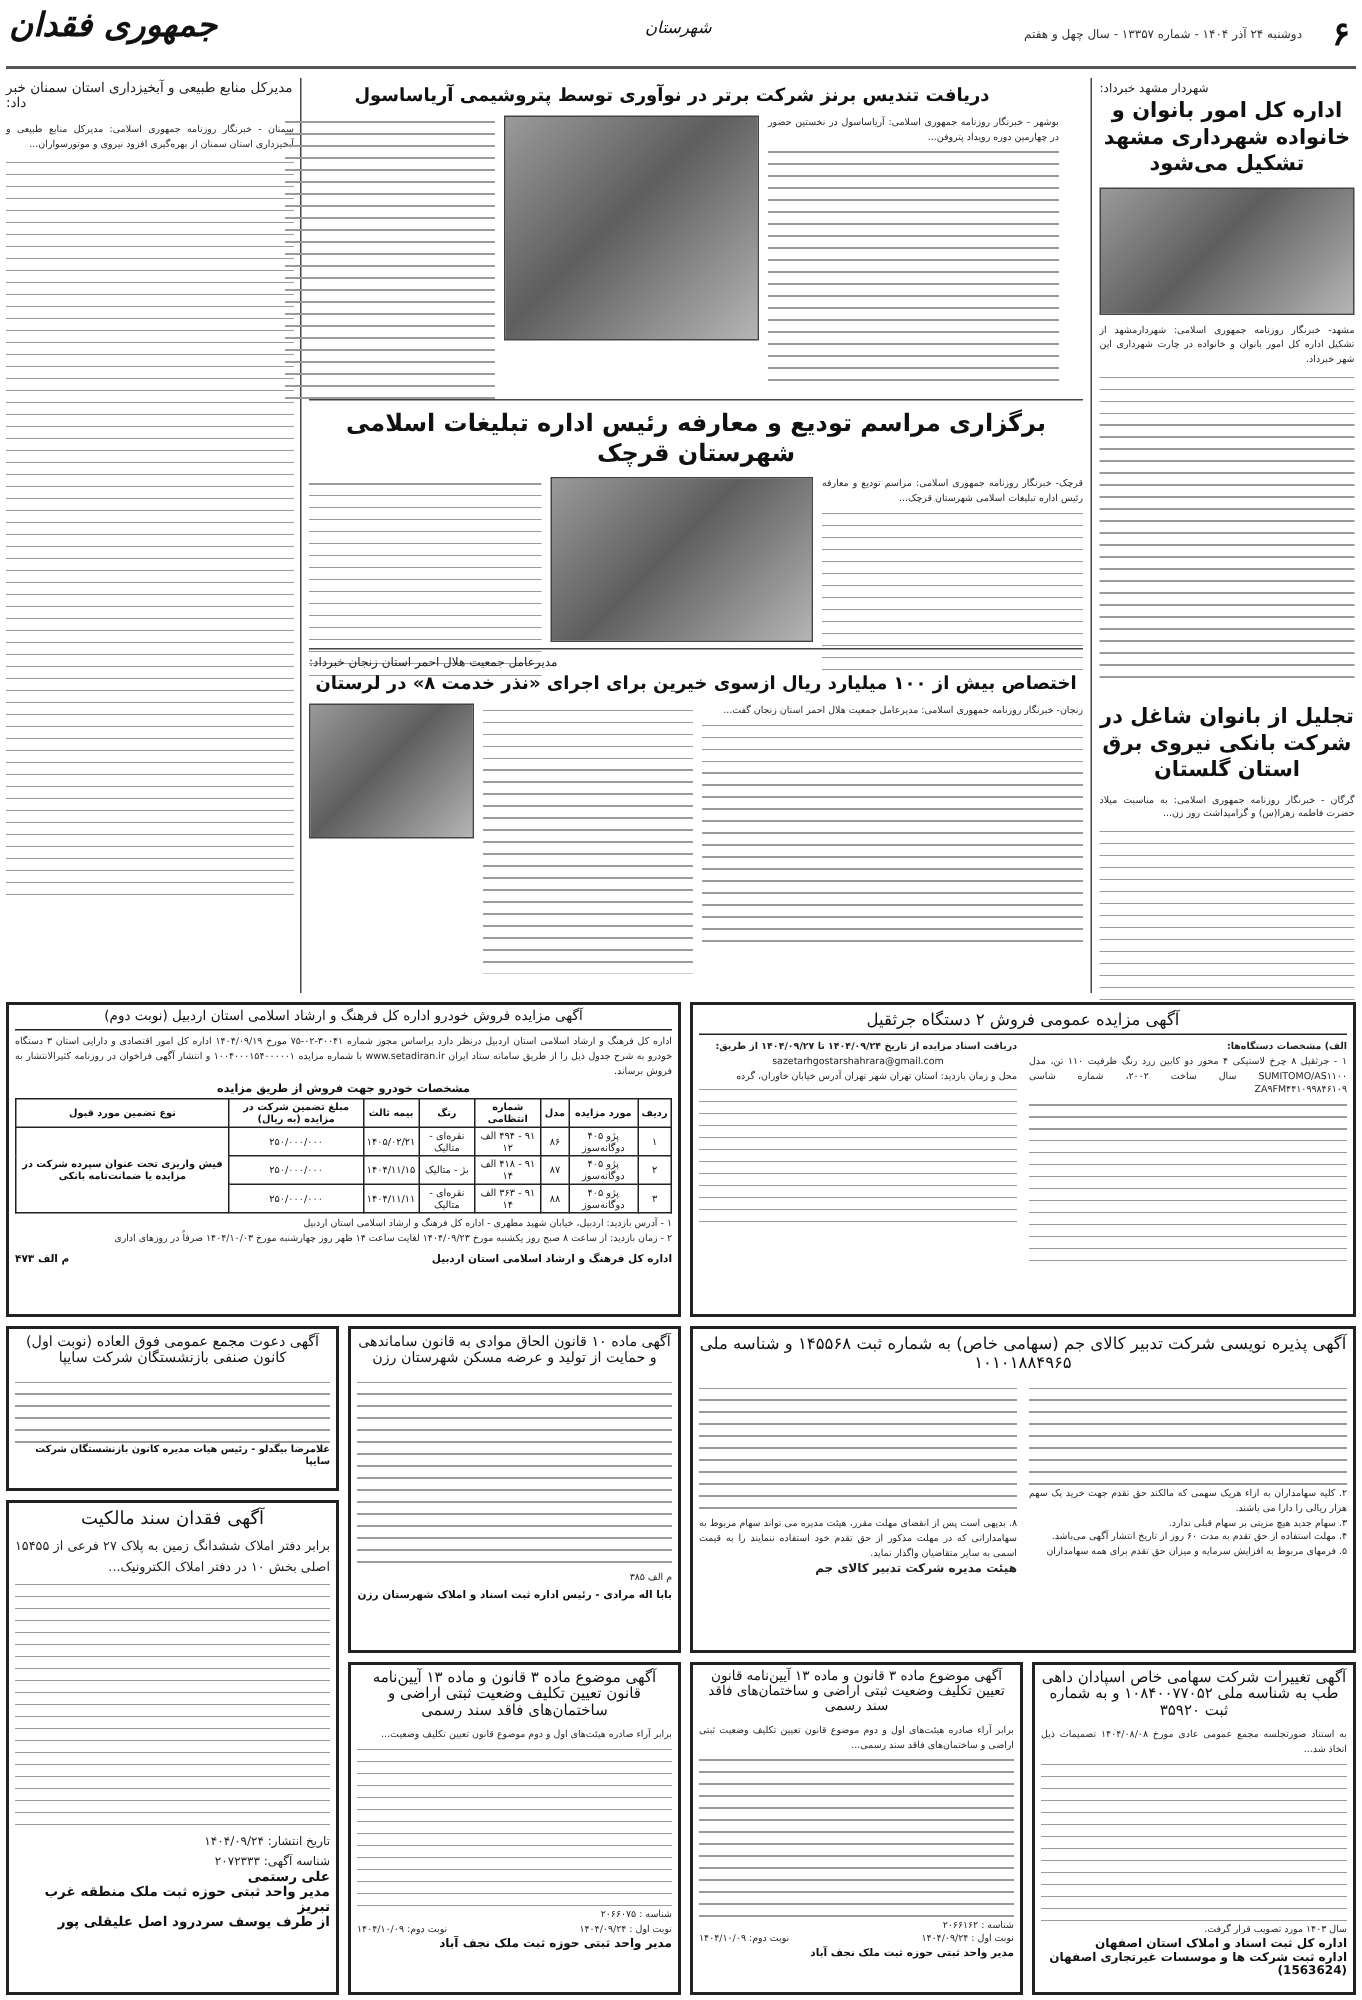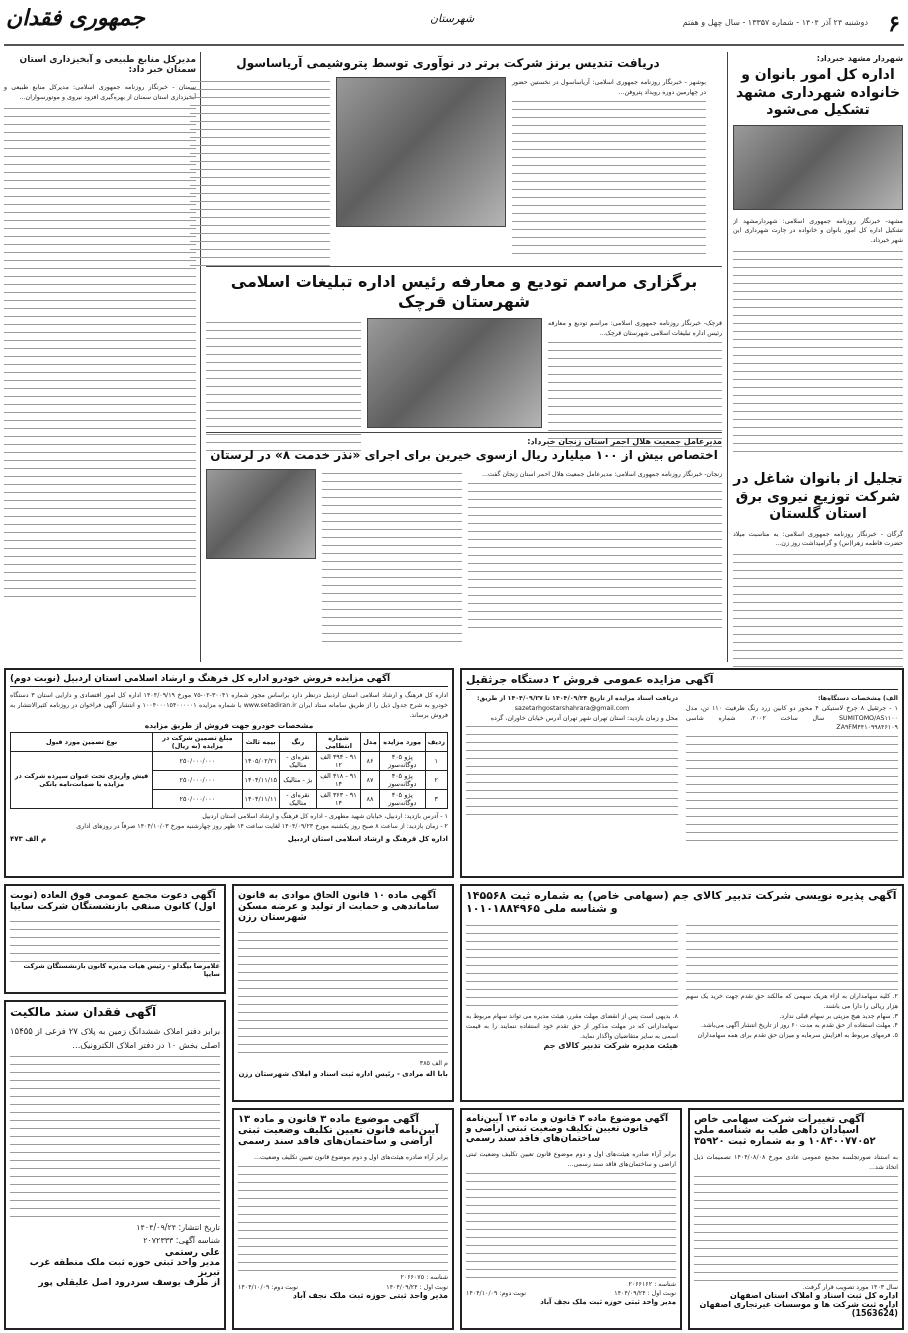--- a/index.html
+++ b/index.html
@@ -5,27 +5,27 @@
 *{box-sizing:border-box;margin:0;padding:0}
 html,body{width:908px;height:1333px;background:#fff;overflow:hidden}
 body{font-family:"DejaVu Sans",sans-serif;color:#111;position:relative;direction:rtl}
 .abs{position:absolute}
 .masthead{top:0;left:0;width:908px;height:46px}
 .pagenum{right:8px;top:10px;font-size:22px;font-weight:bold;font-family:"DejaVu Serif",serif}
 .dateline{right:40px;top:18px;font-size:8px;color:#333}
 .section{left:430px;top:12px;font-size:11px;font-family:"DejaVu Serif",serif;font-style:italic}
 .logo{left:6px;top:4px;font-size:22px;font-weight:bold;font-family:"DejaVu Serif",serif;font-style:italic}
 .rule{top:44px;left:4px;width:900px;height:2px;background:#555}
-.kicker{font-size:8px;font-weight:bold;text-align:right;color:#222}
+.kicker{font-size:8px;font-weight:normal;text-align:left;color:#222}
 .hl{font-weight:bold;text-align:center;line-height:1.25}
 .body-text{font-size:6.3px;line-height:1.55;text-align:justify;color:#222}
 .photo{background:linear-gradient(135deg,#9a9a9a,#5e5e5e 45%,#b5b5b5);border:1px solid #444}
 .vline{width:1px;background:#444}
 .ad{border:2px solid #222;padding:3px 4px;background:#fff}
-.ad-title{font-weight:bold;text-align:left;font-size:11px;border-bottom:1px solid #222;padding-bottom:3px;margin-bottom:3px}
+.ad-title{font-weight:normal;text-align:center;font-size:11px;border-bottom:1px solid #222;padding-bottom:3px;margin-bottom:3px}
 .ad-sign{font-weight:bold;font-size:8px}
 table.auc{border-collapse:collapse;width:100%;font-size:6.5px}
 table.auc th,table.auc td{border:1px solid #222;padding:1px 2px;text-align:center}
 table.auc th{font-weight:bold}
 .lines{height:100%;background:repeating-linear-gradient(to bottom,transparent 0,transparent 4px,#9b9b9b 4px,#9b9b9b 5px,transparent 5px,transparent 8px)}
 </style>
 </head>
 <body>
 
 <div class="abs masthead">
@@ -41,21 +41,21 @@
 
 <div class="abs" style="left:733px;top:54px;width:170px">
   <div class="kicker">شهردار مشهد خبرداد:</div>
   <div class="hl" style="font-size:14px;margin-top:3px">اداره کل امور بانوان و خانواده شهرداری مشهد تشکیل می‌شود</div>
   <div class="photo" style="height:85px;margin-top:6px"></div>
   <div class="body-text" style="margin-top:6px">مشهد- خبرنگار روزنامه جمهوری اسلامی: شهردارمشهد از تشکیل اداره کل امور بانوان و خانواده در چارت شهرداری این شهر خبرداد.</div>
   <div class="lines" style="height:210px;margin-top:2px"></div>
 </div>
 
 <div class="abs" style="left:733px;top:470px;width:170px">
-  <div class="hl" style="font-size:14px">تجلیل از بانوان شاغل در شرکت توزیع نیروی برق استان گلستان</div>
+  <div class="hl" style="font-size:14px">تجلیل از بانوان شاغل در شرکت بانکی نیروی برق استان گلستان</div>
   <div class="body-text" style="margin-top:6px">گرگان - خبرنگار روزنامه جمهوری اسلامی: به مناسبت میلاد حضرت فاطمه زهرا(س) و گرامیداشت روز زن...</div>
   <div class="lines" style="height:125px;margin-top:2px"></div>
 </div>
 
 <div class="abs" style="left:4px;top:54px;width:192px">
   <div class="kicker" style="font-size:9px">مدیرکل منابع طبیعی و آبخیزداری استان سمنان خبر داد:</div>
   <div class="body-text" style="margin-top:8px">سمنان - خبرنگار روزنامه جمهوری اسلامی: مدیرکل منابع طبیعی و آبخیزداری استان سمنان از بهره‌گیری افزود نیروی و موتورسواران...</div>
   <div class="lines" style="height:500px;margin-top:2px"></div>
 </div>
 

